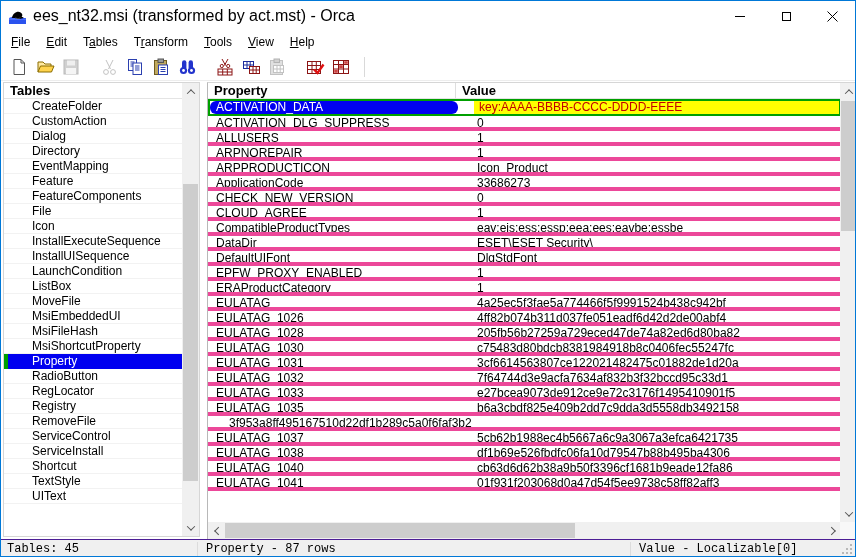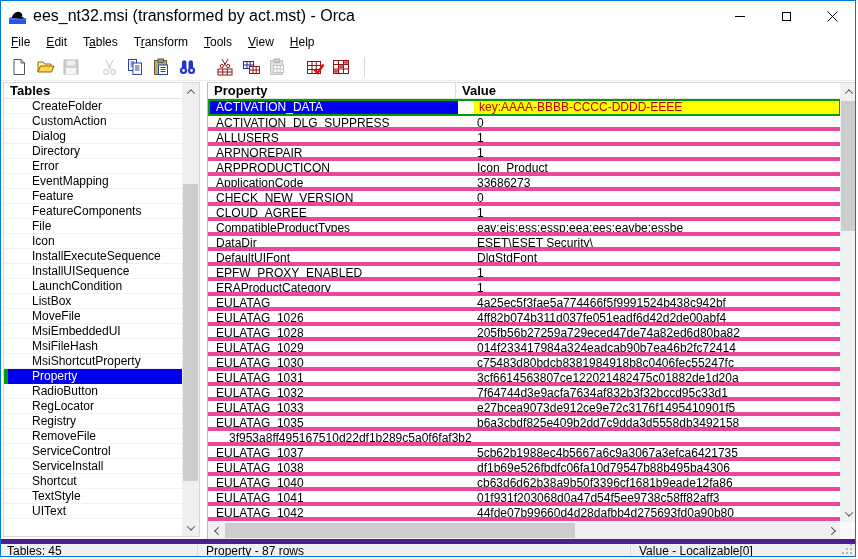--- a/index.html
+++ b/index.html
@@ -40,21 +40,21 @@
   .splitter { position:absolute; left:199px; top:1px; width:7px; height:456px; background:#fff; }
   .right-panel {
     position:absolute; left:206px; top:1px; width:650px; height:457px;
     background:#fff; border-left:1px solid #b8b8b8; border-top:1px solid #d6d6d6;
   }
   .rp-header { display:flex; height:16px; width:633px; }
   .rp-h1 { width:248px; font-weight:bold; font-size:13px; line-height:15px; padding-left:6px; border-right:1px solid #dedede; border-bottom:1px solid #e4e4e4; }
   .rp-h2 { flex:1; font-weight:bold; font-size:13px; line-height:15px; padding-left:6px; border-bottom:1px solid #e4e4e4; }
   .rp-body { width:633px; }
   .prow { display:flex; height:15px; border-bottom:4px solid #ec4899; cursor:default; }
-  .prow .c1 { width:248px; padding-left:8px; line-height:14px; white-space:nowrap; overflow:hidden; }
+  .prow .c1 { width:248px; padding-left:8px; line-height:14px; white-space:nowrap; overflow:hidden;border-radius:6px; }
   .prow .c2 { flex:1; padding-left:5px; line-height:14px; white-space:nowrap; overflow:hidden;margin-left:16px; }
   .prow.selrow { height:17px; border:2px solid #00a000; }
   .prow.selrow .c1 { background:#0000f0; color:#fff; line-height:12px; padding-left:6px; }
   .prow.selrow .c2 { background:#ffff00; color:#c00000; line-height:12px; }
   
   .sbar { background:#f0f0f0; position:absolute; }
   .sb-left-v { right:0; top:0; width:17px; height:453px; }
   .sb-right-v { right:0; top:0; width:17px; height:439px; }
   .sb-right-h { left:0; bottom:0; height:17px; width:633px; }
   .sarrow { position:absolute; width:17px; height:17px; display:flex; align-items:center; justify-content:center; }
@@ -62,21 +62,21 @@
   .sb-left-v .sthumb { left:1px; width:15px; top:101px; height:297px; }
   .sb-right-v .sthumb { left:1px; width:15px; top:18px; height:130px; }
   .sb-right-h .sthumb { top:1px; height:15px; left:17px; width:350px; }
   .sb-corner { position:absolute; right:0; bottom:0; width:17px; height:17px; background:#f8f8f8; }
   .chev { width:6px; height:6px; border:solid #555; border-width:1px 1px 0 0; }
   .chev.up { transform:rotate(-45deg) translate(-1px,1px); }
   .chev.down { transform:rotate(135deg) translate(-1px,1px); }
   .chev.left { transform:rotate(-135deg) translate(-1px,1px); }
   .chev.right { transform:rotate(45deg) translate(-1px,1px); }
   
-  .statusbar { height:18px; display:flex; align-items:center; background:#f0f0f0; border-top:5px solid #4c1d95; }
+  .statusbar { height:18px; display:flex; align-items:center; background:#f0f0f0; border-top:1px solid #4c1d95;font-family:Liberation Mono, monospace; }
   .s1 { width:196px; padding-left:6px; }
   .sdiv { width:1px; height:14px; background:#dcdcdc; }
   .s2 { width:432px; padding-left:8px; }
   .s3 { flex:1; padding-left:8px; }
   .grip { width:17px; height:100%; display:flex; align-items:flex-end; justify-content:flex-end; padding:2px; }
 </style>
 </head>
 <body>
 
 <div class="window">
@@ -228,21 +228,20 @@
 
   <div class="main">
 
     <div class="left-panel">
       <div class="lp-header">Tables</div>
       <div>
           <div class="tbl-item"><span>CreateFolder</span></div>
           <div class="tbl-item"><span>CustomAction</span></div>
           <div class="tbl-item"><span>Dialog</span></div>
           <div class="tbl-item"><span>Directory</span></div>
-          <div class="tbl-item"><span>Error</span></div>
           <div class="tbl-item"><span>EventMapping</span></div>
           <div class="tbl-item"><span>Feature</span></div>
           <div class="tbl-item"><span>FeatureComponents</span></div>
           <div class="tbl-item"><span>File</span></div>
           <div class="tbl-item"><span>Icon</span></div>
           <div class="tbl-item"><span>InstallExecuteSequence</span></div>
           <div class="tbl-item"><span>InstallUISequence</span></div>
           <div class="tbl-item"><span>LaunchCondition</span></div>
           <div class="tbl-item"><span>ListBox</span></div>
           <div class="tbl-item"><span>MoveFile</span></div>
@@ -337,24 +336,20 @@
           </div>
           <div class="prow">
             <div class="c1">EULATAG_1026</div>
             <div class="c2">4ff82b074b311d037fe051eadf6d42d2de00abf4</div>
           </div>
           <div class="prow">
             <div class="c1">EULATAG_1028</div>
             <div class="c2">205fb56b27259a729eced47de74a82ed6d80ba82</div>
           </div>
           <div class="prow">
-            <div class="c1">EULATAG_1029</div>
-            <div class="c2">014f233417984a324eadcab90b7ea46b2fc72414</div>
-          </div>
-          <div class="prow">
             <div class="c1">EULATAG_1030</div>
             <div class="c2">c75483d80bdcb8381984918b8c0406fec55247fc</div>
           </div>
           <div class="prow">
             <div class="c1">EULATAG_1031</div>
             <div class="c2">3cf6614563807ce122021482475c01882de1d20a</div>
           </div>
           <div class="prow">
             <div class="c1">EULATAG_1032</div>
             <div class="c2">7f64744d3e9acfa7634af832b3f32bccd95c33d1</div>
@@ -378,24 +373,20 @@
             <div class="c1">EULATAG_1038</div>
             <div class="c2">df1b69e526fbdfc06fa10d79547b88b495ba4306</div>
           </div>
           <div class="prow">
             <div class="c1">EULATAG_1040</div>
             <div class="c2">cb63d6d62b38a9b50f3396cf1681b9eade12fa86</div>
           </div>
           <div class="prow">
             <div class="c1">EULATAG_1041</div>
             <div class="c2">01f931f203068d0a47d54f5ee9738c58ff82aff3</div>
-          </div>
-          <div class="prow">
-            <div class="c1">EULATAG_1042</div>
-            <div class="c2">44fde07b99660d4d28dafbb4d275693fd0a90b80</div>
           </div>
         </div>
 
       <div class="sbar sb-right-v">
         <div class="sarrow" style="top:0;">
             <div class="chev up"></div>
           </div>
         <div class="sthumb"></div>
         <div class="sarrow" style="bottom:0;">
             <div class="chev down"></div>

